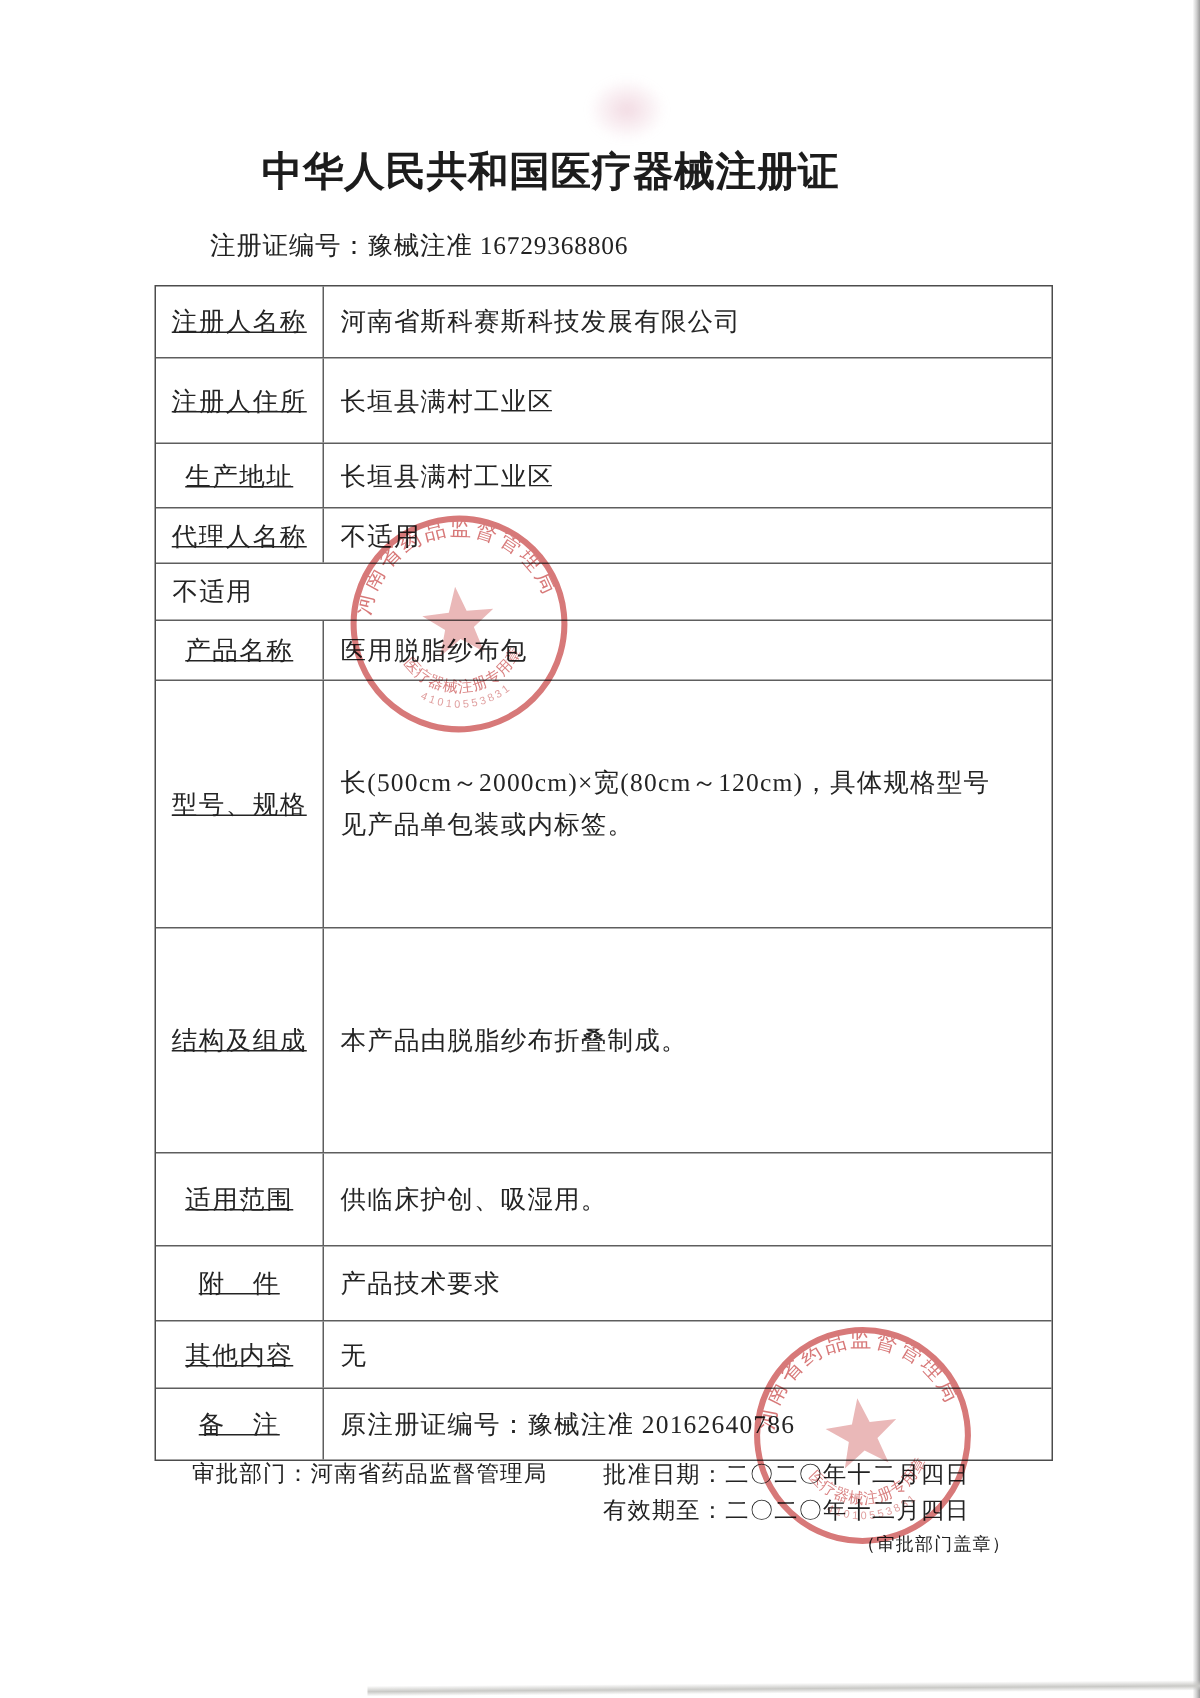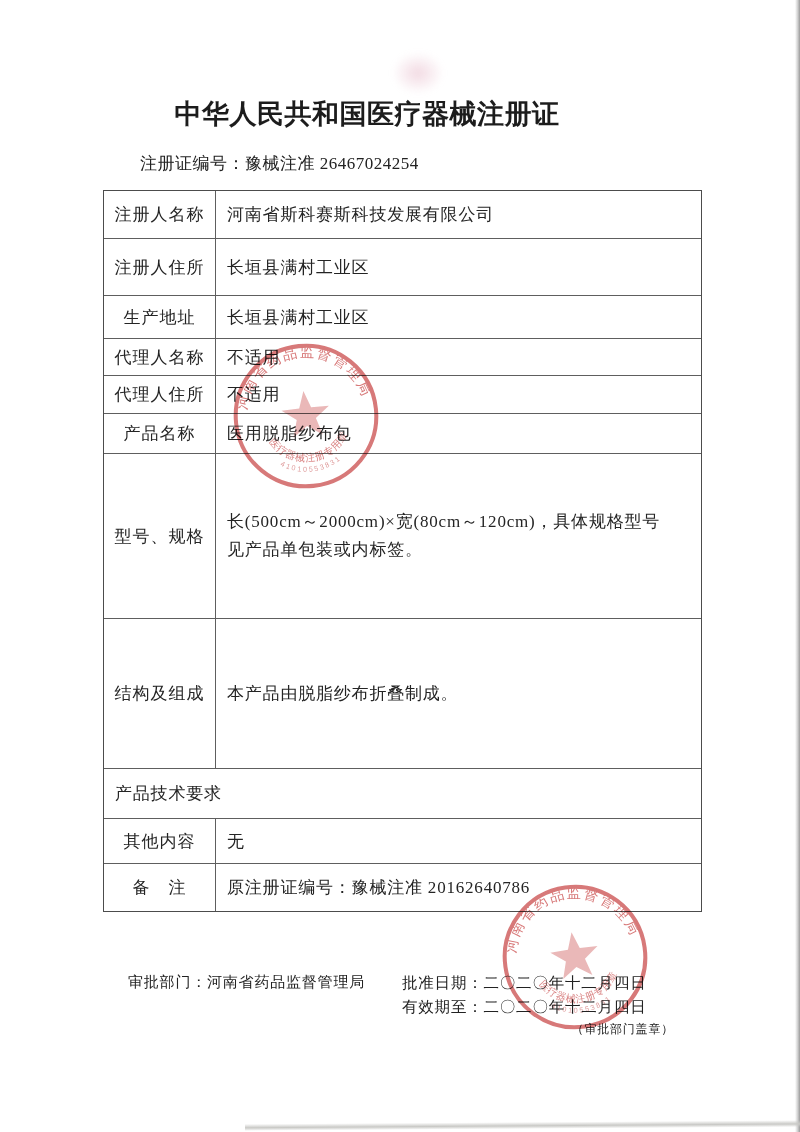--- a/index.html
+++ b/index.html
@@ -55,20 +55,21 @@
     box-sizing:border-box;
     display:flex;align-items:center;
     font-size:17px;
     color:#242424;
   }
   .cell.lbl{
     width:112px;flex:0 0 112px;
     justify-content:center;text-align:right;
     border-right:1px solid #5e5e5e;
     letter-spacing:1px;
+    text-decoration:underline;
   }
   .cell.val{
     flex:1;
     padding-left:11px;padding-right:16px;
     letter-spacing:0.8px;
     white-space:pre-line;
   }
   .row.tall .cell.val{line-height:28px;}
   .footer-dept{
     position:absolute;left:128px;top:973px;
@@ -98,57 +99,61 @@
 <body>
 
 <div class="page">
 
   <div class="edge-right"></div>
   <div class="edge-bottom"></div>
   <div class="smudge"></div>
 
   <div class="title">中华人民共和国医疗器械注册证</div>
 
-  <div class="regno"><span>注册证编号：</span><span>豫械注准 26467024254</span></div>
+  <div class="regno"><span>注册证编号：</span><span>豫械注准 16729368806</span></div>
 
   <div class="cert-table">
     <div class="row" style="height:48px">
       <div class="cell lbl">注册人名称</div>
       <div class="cell val">河南省斯科赛斯科技发展有限公司</div>
     </div>
     <div class="row" style="height:57px">
       <div class="cell lbl">注册人住所</div>
       <div class="cell val">长垣县满村工业区</div>
     </div>
     <div class="row" style="height:43px">
       <div class="cell lbl">生产地址</div>
       <div class="cell val">长垣县满村工业区</div>
     </div>
     <div class="row" style="height:37px">
       <div class="cell lbl">代理人名称</div>
       <div class="cell val">不适用</div>
     </div>
     <div class="row" style="height:38px">
-      <div class="cell lbl">代理人住所</div>
       <div class="cell val">不适用</div>
     </div>
     <div class="row" style="height:40px">
       <div class="cell lbl">产品名称</div>
       <div class="cell val">医用脱脂纱布包</div>
     </div>
     <div class="row tall" style="height:165px">
       <div class="cell lbl">型号、规格</div>
       <div class="cell val">长(500cm～2000cm)×宽(80cm～120cm)，具体规格型号
 见产品单包装或内标签。</div>
     </div>
     <div class="row tall" style="height:150px">
       <div class="cell lbl">结构及组成</div>
       <div class="cell val">本产品由脱脂纱布折叠制成。</div>
     </div>
+    <div class="row" style="height:62px">
+      <div class="cell lbl">适用范围</div>
+      <div class="cell val">供临床护创、吸湿用。</div>
+    </div>
     <div class="row" style="height:50px">
+      <div class="cell lbl">附　件</div>
       <div class="cell val">产品技术要求</div>
     </div>
     <div class="row" style="height:45px">
       <div class="cell lbl">其他内容</div>
       <div class="cell val">无</div>
     </div>
     <div class="row" style="height:47px">
       <div class="cell lbl">备　注</div>
       <div class="cell val">原注册证编号：豫械注准 20162640786</div>
     </div>

